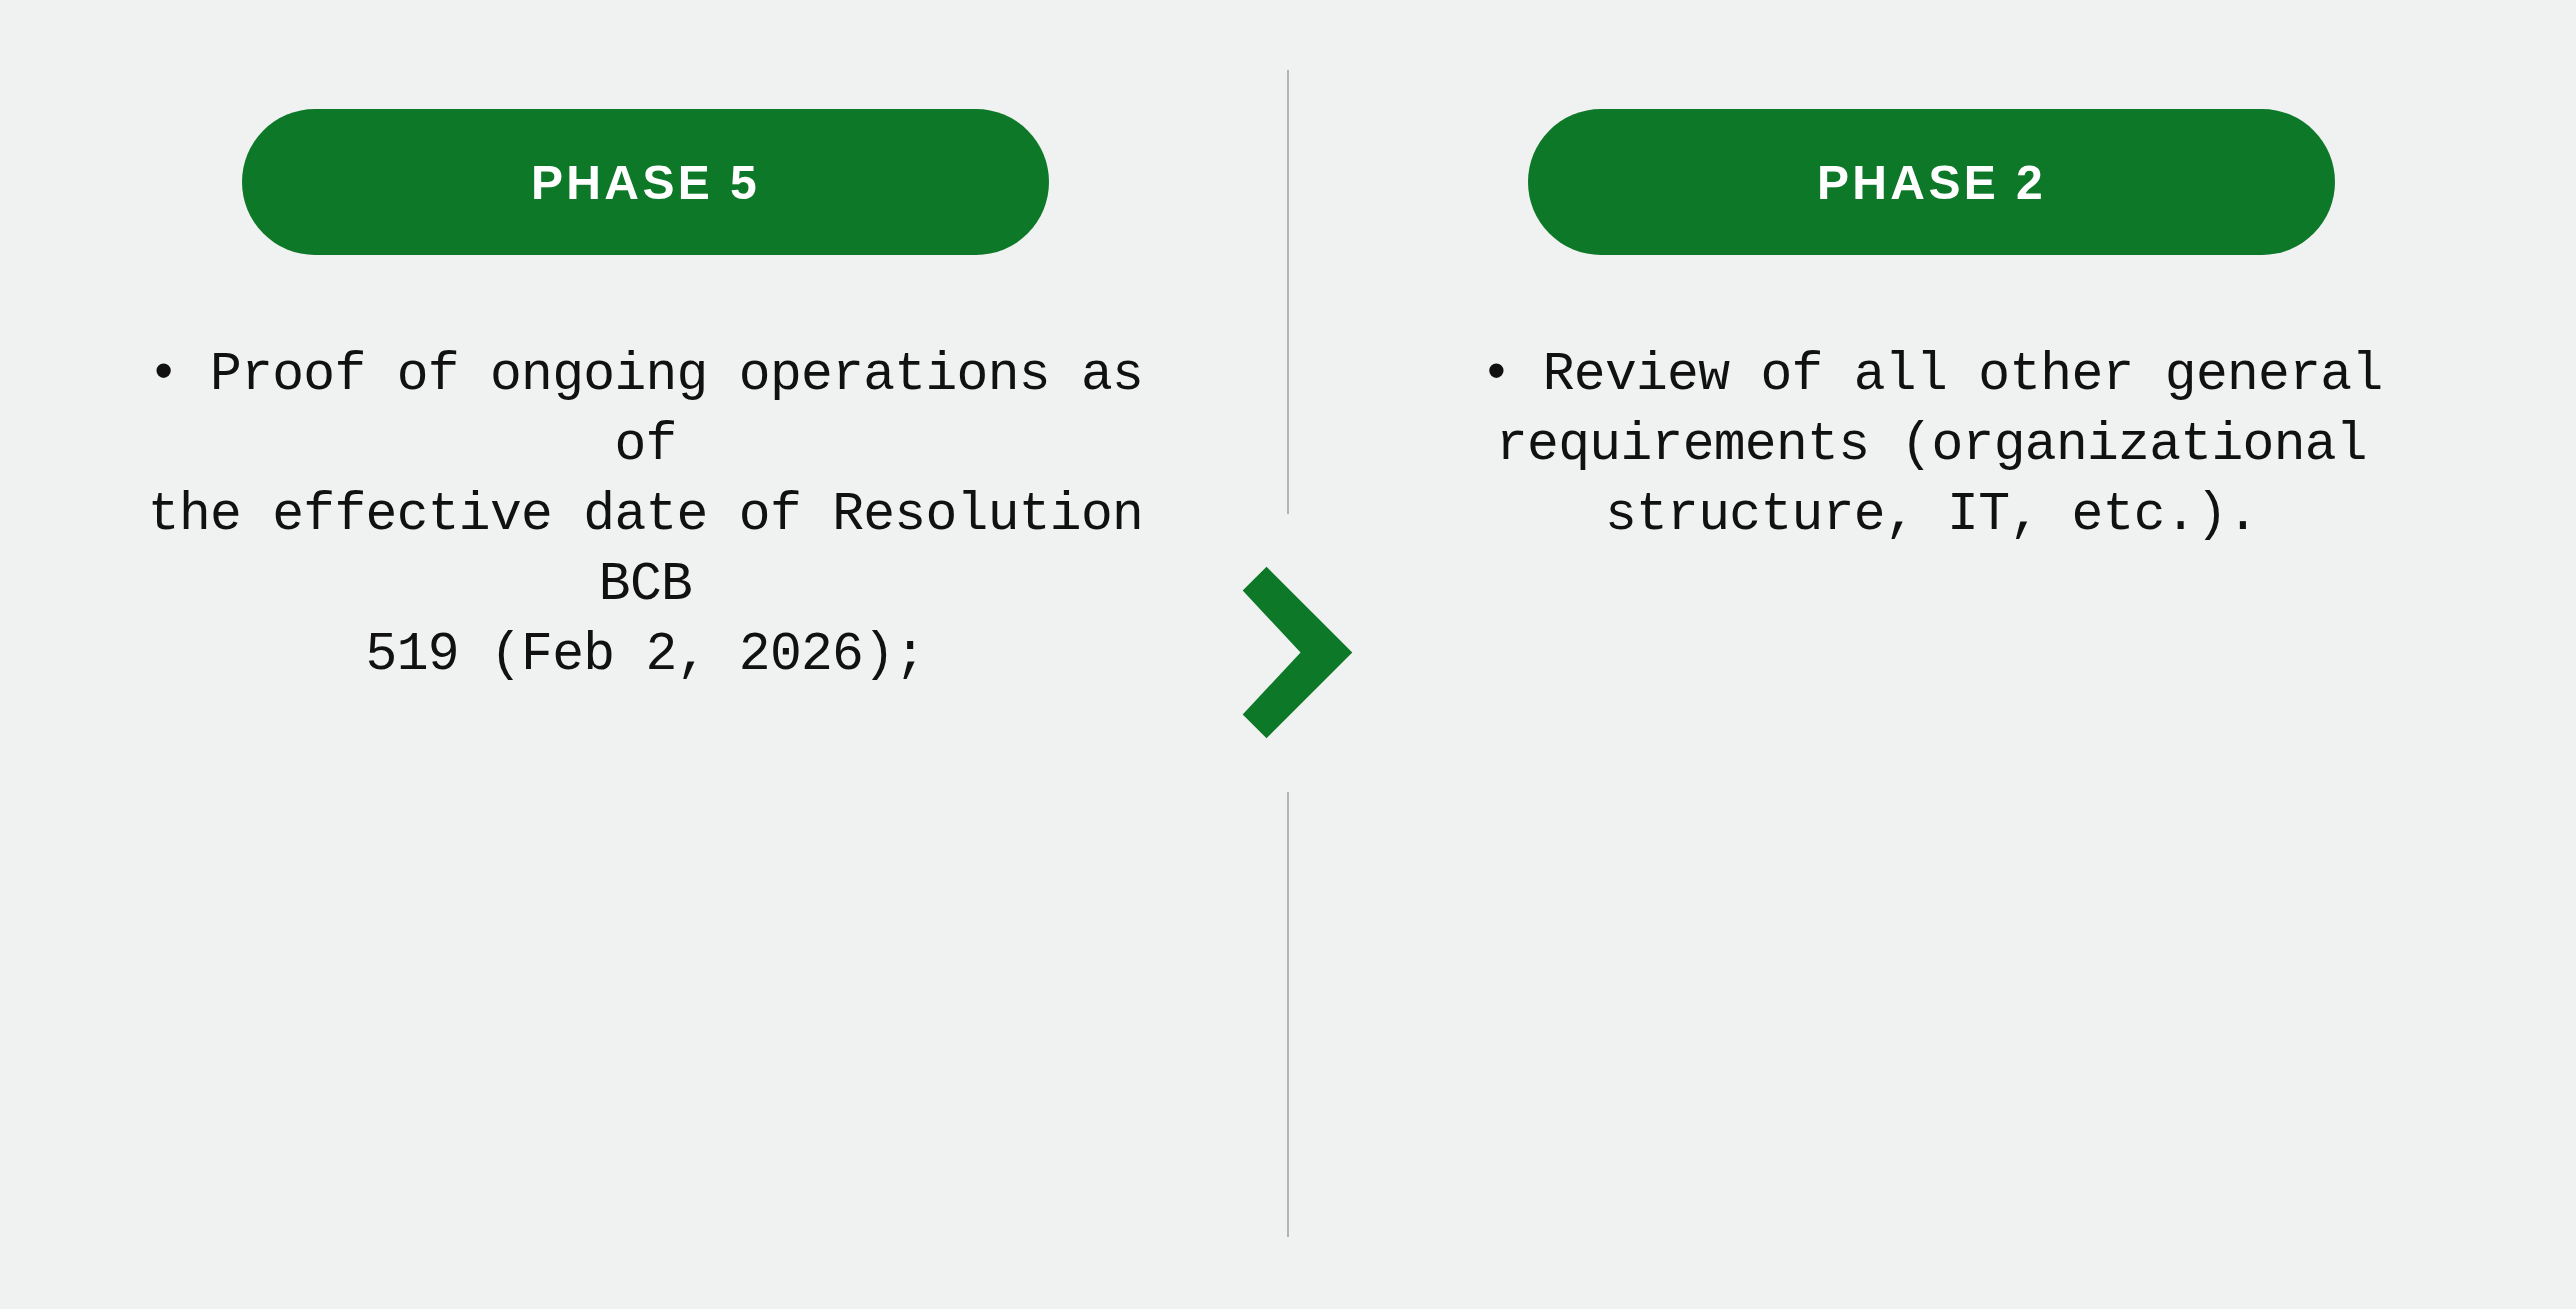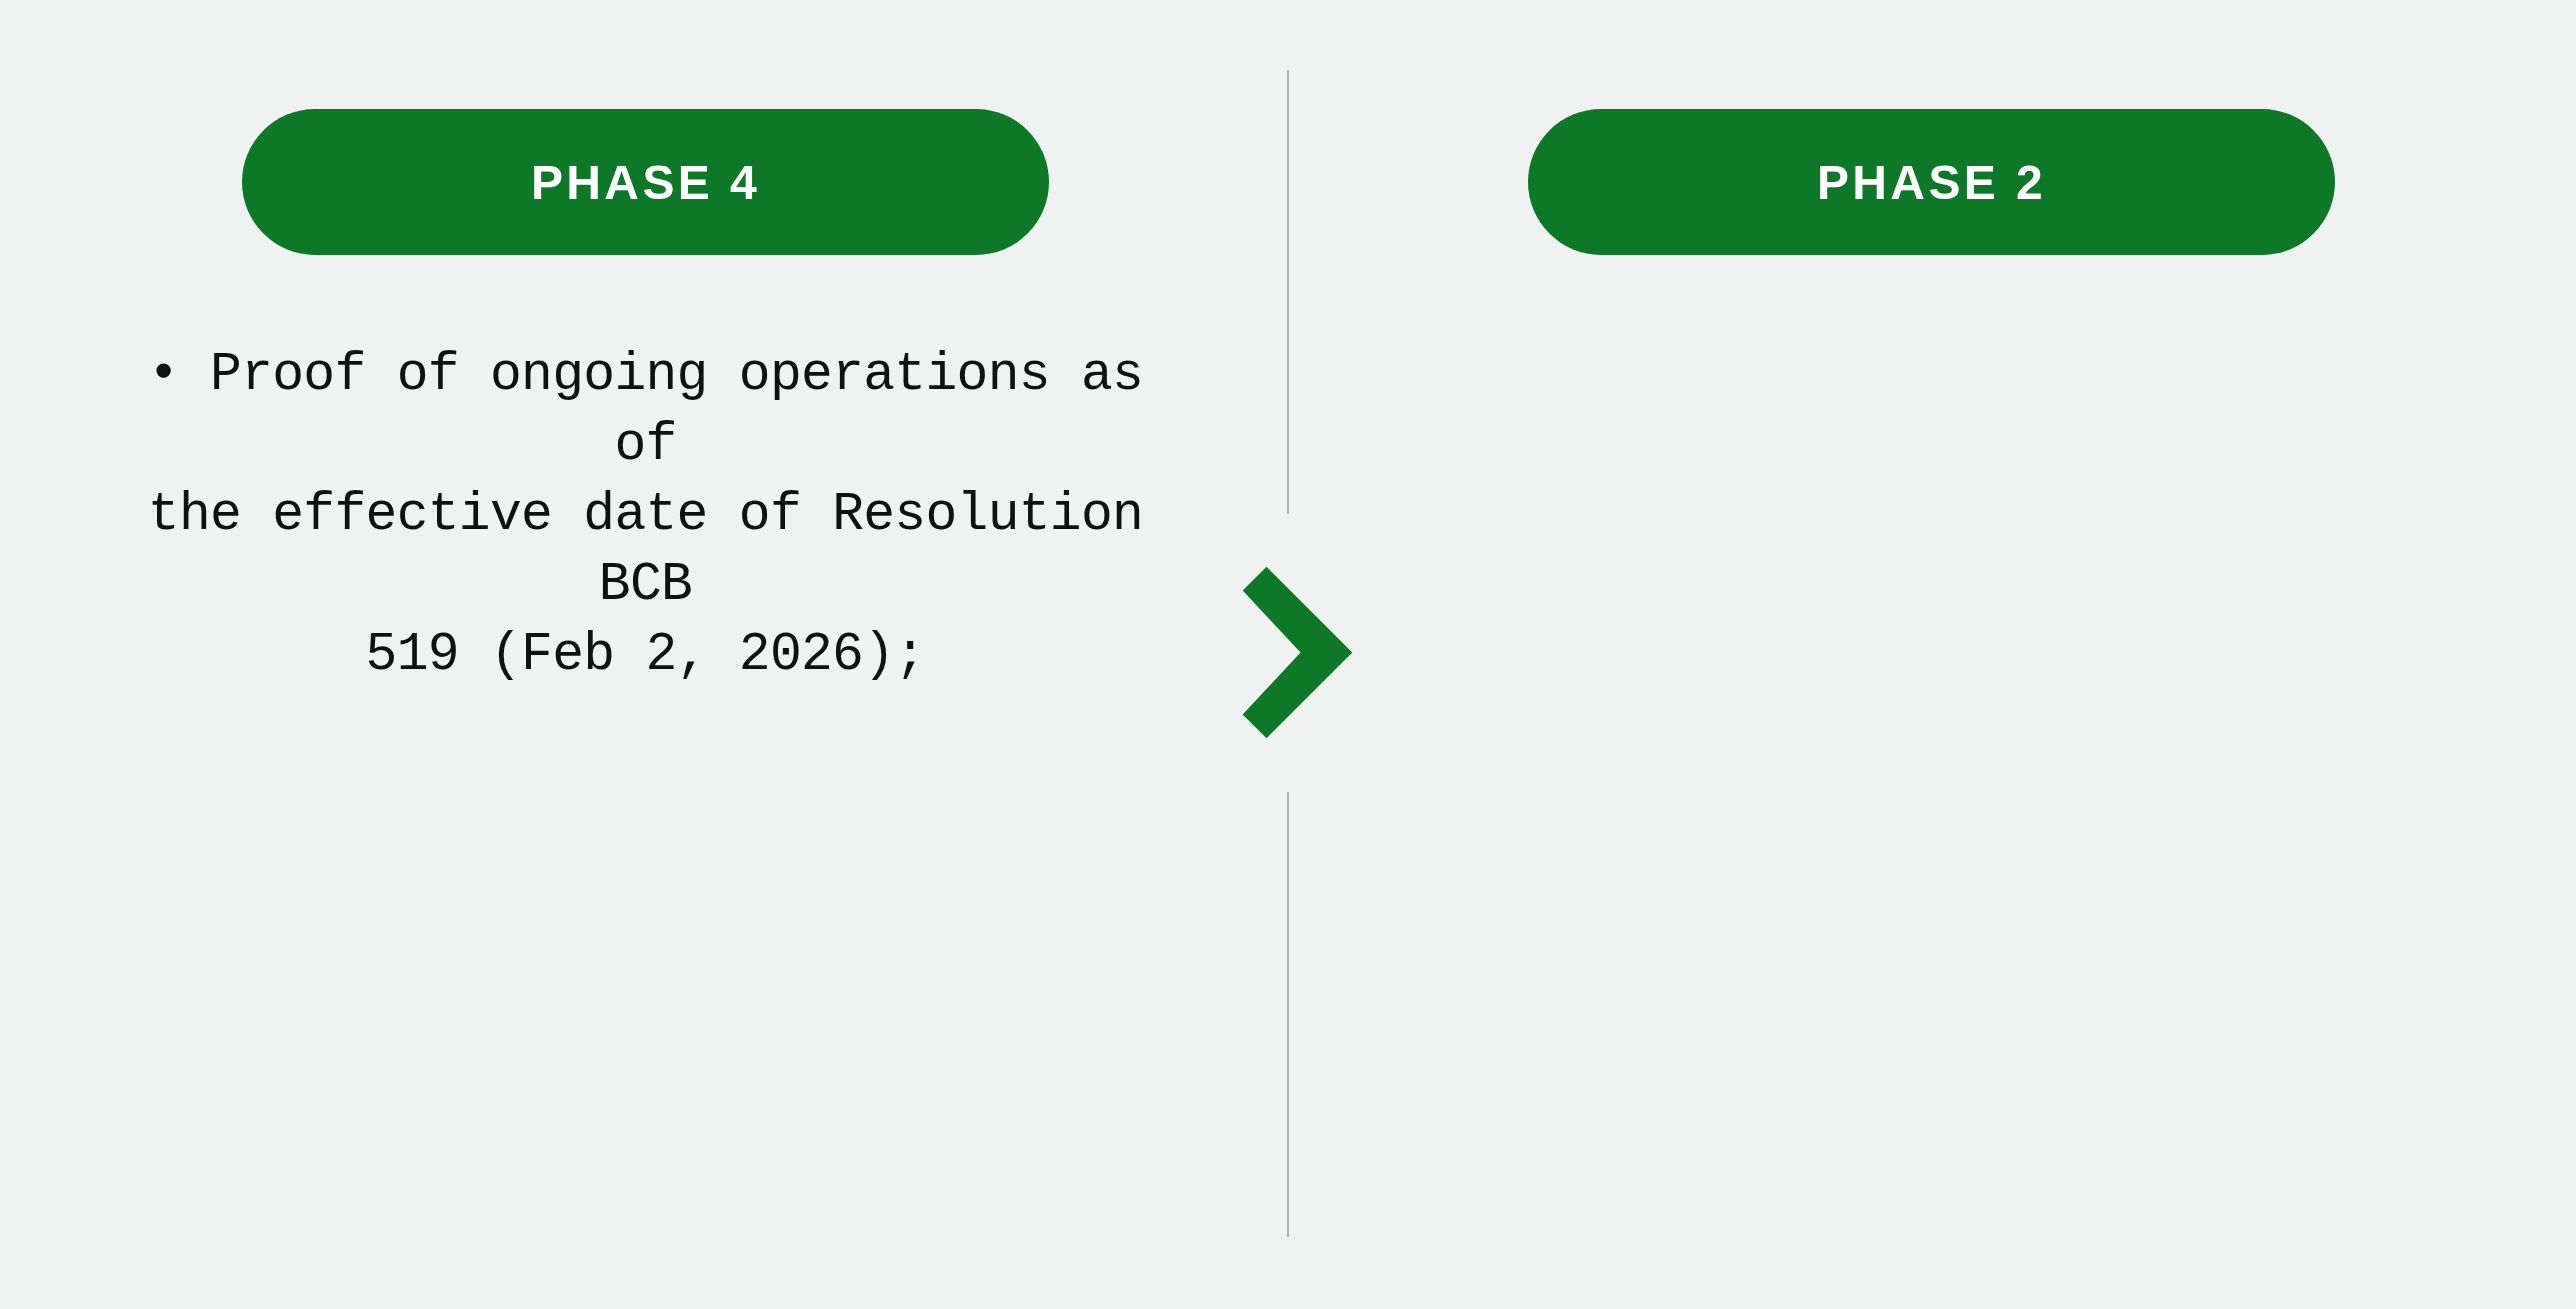--- a/index.html
+++ b/index.html
@@ -67,32 +67,37 @@
     width: 111px;
     height: 173px;
   }
 </style>
 </head>
 <body>
 
 <div class="canvas">
 
   <div class="pill pill-phase1">
-    <span class="pill-label">PHASE 4</span>
+    <span class="pill-label">PHASE 5</span>
   </div>
   <div class="text-col text-col-1">
     <p class="bullet">• Proof of ongoing operations as of
 the effective date of Resolution BCB
 519 (Feb 2, 2026);</p>
   </div>
 
   <div class="divider-seg divider-top"></div>
   <div class="divider-seg divider-bottom"></div>
   <svg class="chevron" viewBox="0 0 163 254" aria-hidden="true">
     <polygon points="36,1 162,127 36,253 1,218 86,127 1,36" fill="#0d7827"></polygon>
   </svg>
 
   <div class="pill pill-phase2">
     <span class="pill-label">PHASE 2</span>
   </div>
+  <div class="text-col text-col-2">
+    <p class="bullet">• Review of all other general
+requirements (organizational
+structure, IT, etc.).</p>
+  </div>
 
 </div>
 
 
 </body></html>

